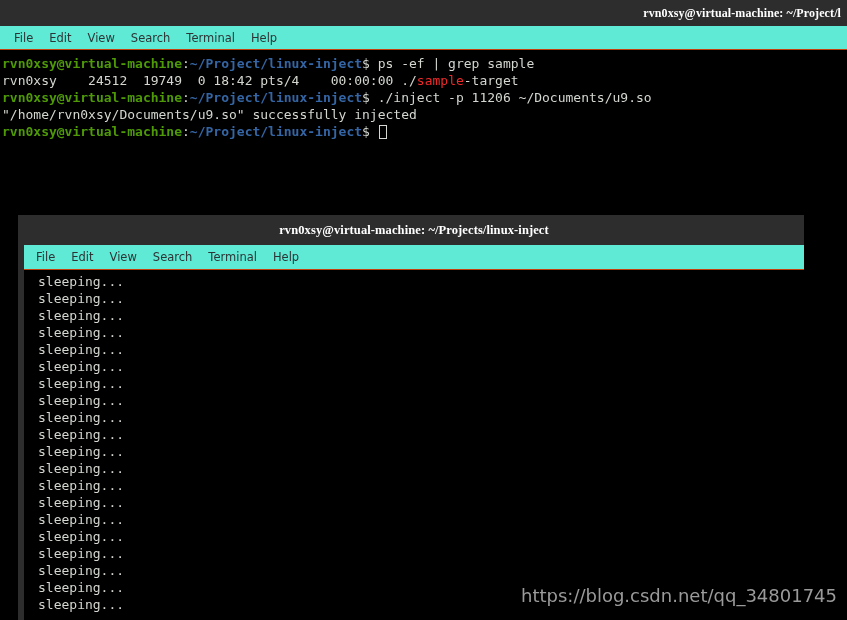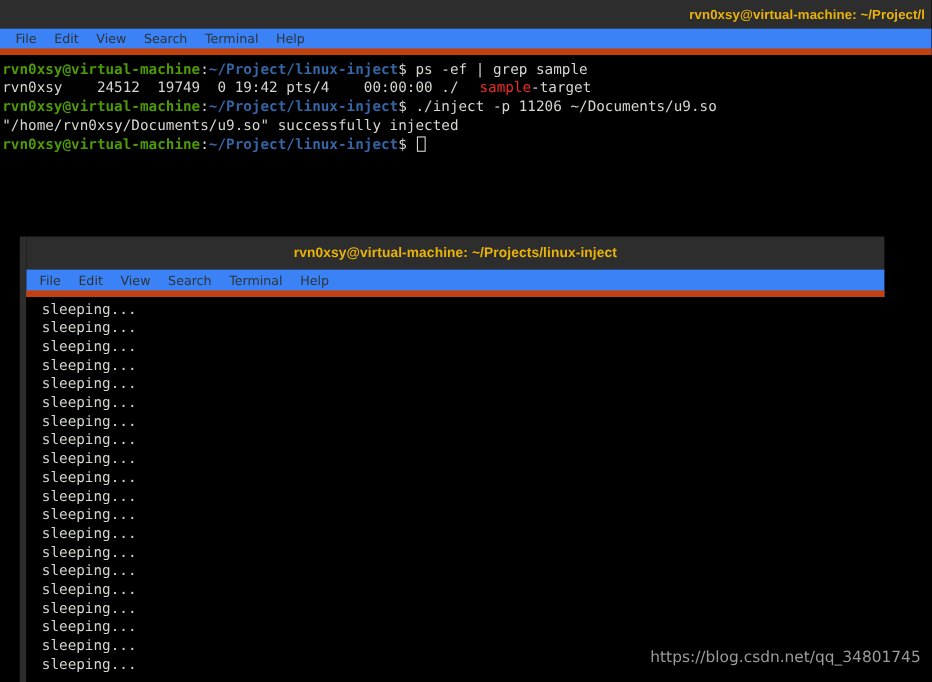--- a/index.html
+++ b/index.html
@@ -23,35 +23,35 @@
 
   .titlebar {
     height: 26px;
     background: #2d2d2d;
     display: flex;
     align-items: center;
     justify-content: center;
     box-sizing: border-box;
   }
   .titlebar-text {
-    color: #eab308;
-    font-family: Liberation Sans, sans-serif;
+    color: #ffffff;
+    font-family: Liberation Serif, serif;
     font-size: 12px;
     font-weight: bold;
     white-space: nowrap;
     letter-spacing: 0.1px;
   }
 
   .menubar {
     height: 24px;
-    background: #3b82f6;
+    background: #5eead4;
     display: flex;
     align-items: center;
     box-sizing: border-box;
-    border-bottom: 6px solid #c2410c;
+    border-bottom: 1px solid #c2410c;
   }
   .menu-item {
     color: #2e3436;
     font-family: "DejaVu Sans", sans-serif;
     font-size: 11.5px;
     padding: 2px 8px;
     white-space: nowrap;
     cursor: default;
   }
 
@@ -66,21 +66,21 @@
     font-size: 13px;
     line-height: 17px;
     color: #d3d7cf;
     white-space: pre;
     height: 17px;
   }
 
   .c-green  { color: #4e9a06; font-weight: bold; }
   .c-blue   { color: #3465a4; font-weight: bold; }
   .c-white  { color: #d3d7cf; }
-  .c-brightred { color: #ef2929; margin-left: 19px; }
+  .c-brightred { color: #ef2929; }
 
   .cursor {
     display: inline-block;
     width: 8px;
     height: 14px;
     border: 1px solid #d3d7cf;
     box-sizing: border-box;
     vertical-align: -3px;
     margin-left: 1px;
   }
@@ -131,21 +131,21 @@
     padding: 3px 0 0 14px;
   }
 
   
   #watermark {
     position: absolute;
     right: 10px;
     bottom: 14px;
     color: #9a9a9a;
     font-family: "DejaVu Sans", sans-serif;
-    font-size: 14px;
+    font-size: 18px;
     white-space: nowrap;
     pointer-events: none;
   }
 </style>
 </head>
 <body>
 
 <div class="window" id="window-top">
   <div class="titlebar">
     <span class="titlebar-text">rvn0xsy@virtual-machine: ~/Project/l</span>
@@ -153,21 +153,21 @@
   <div class="menubar">
     <div class="menu-item">File</div>
     <div class="menu-item">Edit</div>
     <div class="menu-item">View</div>
     <div class="menu-item">Search</div>
     <div class="menu-item">Terminal</div>
     <div class="menu-item">Help</div>
   </div>
   <div class="termbody" id="termbody-top">
       <div class="termline"><span class="c-green">rvn0xsy@virtual-machine</span><span class="c-white">:</span><span class="c-blue">~/Project/linux-inject</span><span class="c-white">$ ps -ef | grep sample</span></div>
-      <div class="termline"><span class="c-white">rvn0xsy    24512  19749  0 19:42 pts/4    00:00:00 ./</span><span class="c-brightred">sample</span><span class="c-white">-target</span></div>
+      <div class="termline"><span class="c-white">rvn0xsy    24512  19749  0 18:42 pts/4    00:00:00 ./</span><span class="c-brightred">sample</span><span class="c-white">-target</span></div>
       <div class="termline"><span class="c-green">rvn0xsy@virtual-machine</span><span class="c-white">:</span><span class="c-blue">~/Project/linux-inject</span><span class="c-white">$ ./inject -p 11206 ~/Documents/u9.so</span></div>
       <div class="termline"><span class="c-white">"/home/rvn0xsy/Documents/u9.so" successfully injected</span></div>
       <div class="termline"><span class="c-green">rvn0xsy@virtual-machine</span><span class="c-white">:</span><span class="c-blue">~/Project/linux-inject</span><span class="c-white">$ </span><span class="cursor"></span></div>
     </div>
 </div>
 
 <div class="window" id="window-bottom">
   <div class="titlebar">
     <span class="titlebar-text">rvn0xsy@virtual-machine: ~/Projects/linux-inject</span>
   </div>

